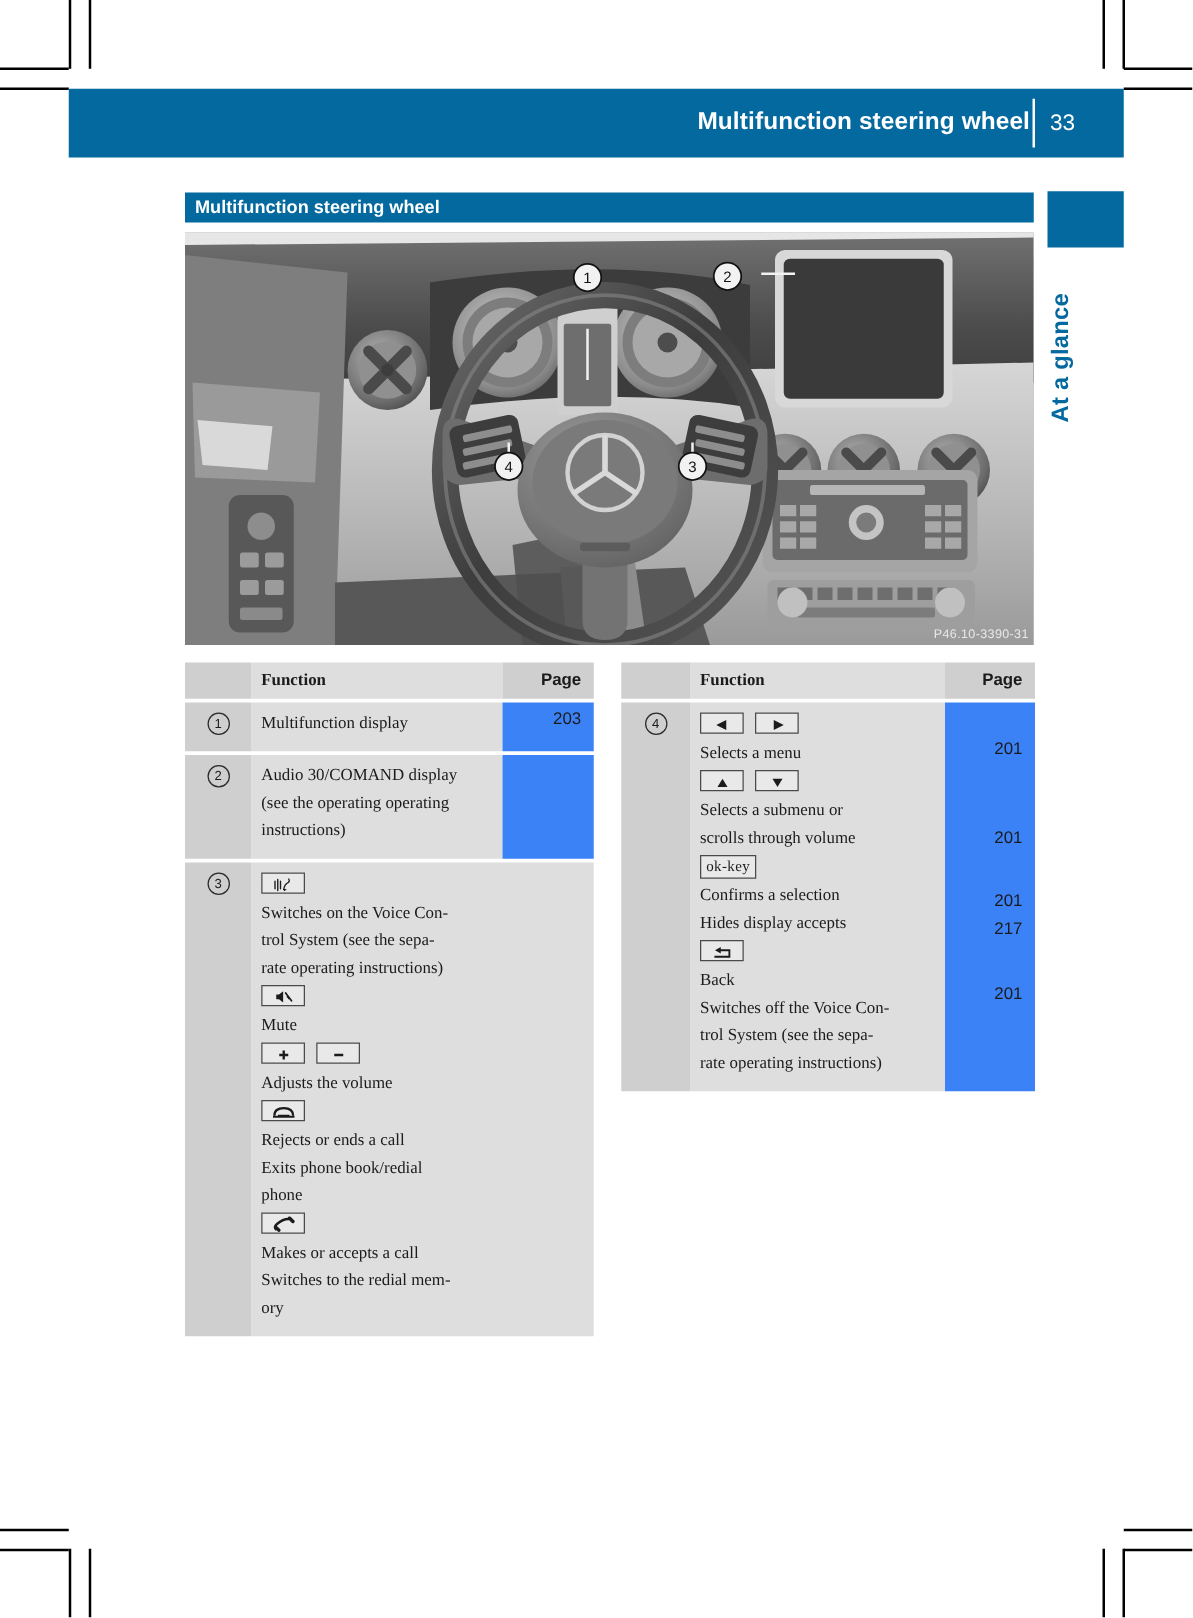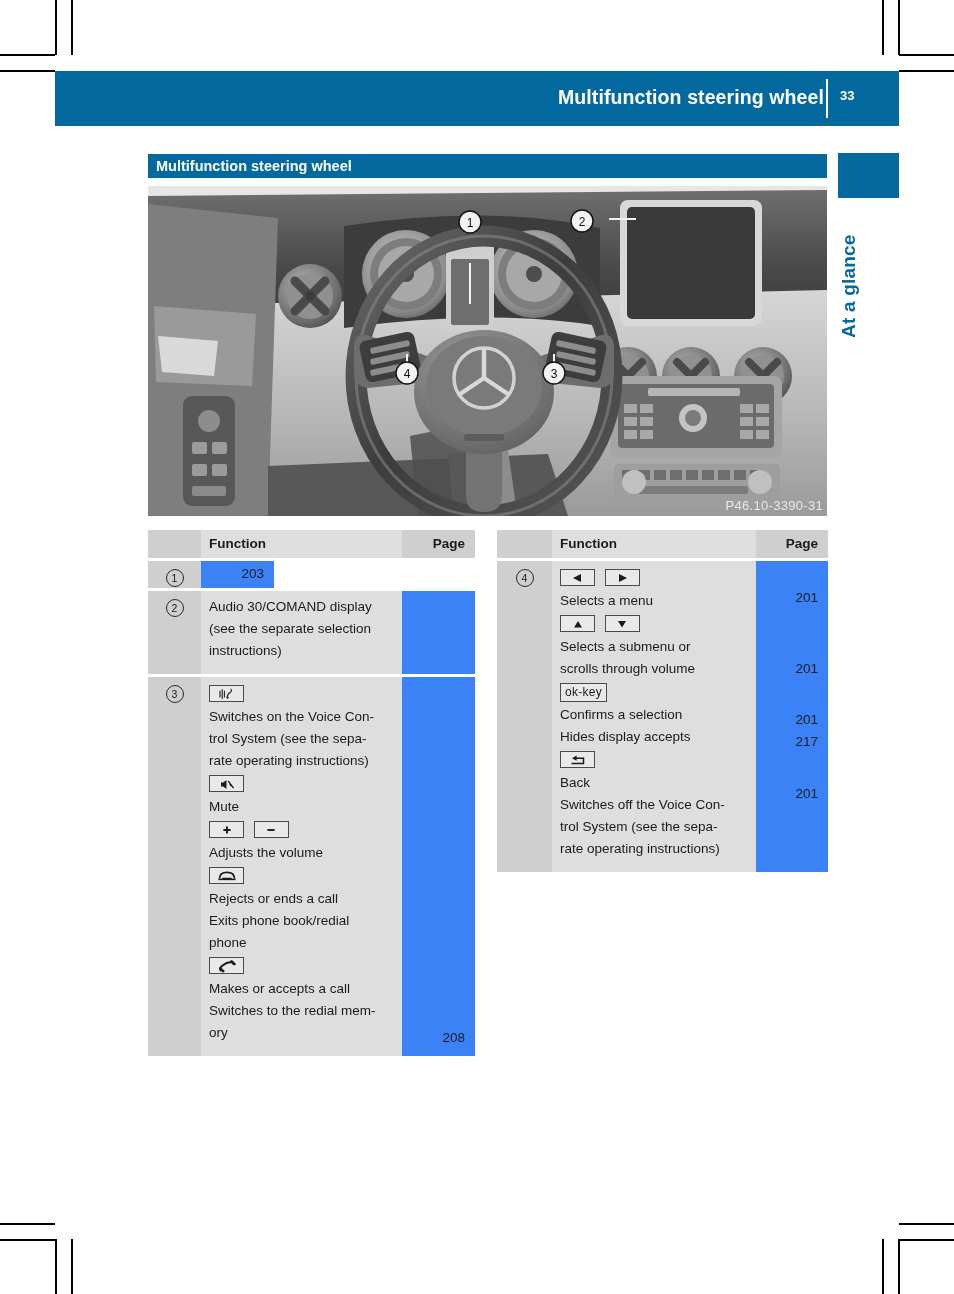--- a/index.html
+++ b/index.html
@@ -46,22 +46,22 @@
     top: 79px;
     width: 2px;
     height: 39px;
     background: #ffffff;
   }
   .header-pageno {
     position: absolute;
     left: 840px;
     top: 88px;
     color: #ffffff;
-    font-size: 13px;
-    font-weight: bold;
+    font-size: 18px;
+    font-weight: normal;
   }
 
   
   .thumb-tab {
     position: absolute;
     left: 838px;
     top: 153px;
     width: 61px;
     height: 45px;
     background: #03699e;
@@ -107,21 +107,21 @@
     width: 679px;
     height: 330px;
     overflow: hidden;
     background: #b9b9b9;
   }
   .photo svg { display: block; }
   .photo-watermark {
     position: absolute;
     right: 4px;
     bottom: 3px;
-    font-size: 13px;
+    font-size: 10px;
     color: #e8e8e8;
     font-family: "Liberation Sans", sans-serif;
     letter-spacing: 0.3px;
   }
 
   
   .tbl {
     position: absolute;
     font-size: 13.5px;
     color: #1b1b1b;
@@ -130,21 +130,21 @@
   .tbl-right { left: 497px; top: 530px; width: 331px; }
 
   .trow {
     display: flex;
     align-items: stretch;
     margin-bottom: 3px;
   }
   .trow:last-child { margin-bottom: 0; }
 
   .c-num   { width: 53px;  background: #cfcfcf; flex: 0 0 53px; position: relative; }
-  .c-fn    { background: #dedede; flex: 1 1 auto; padding: 5px 8px 12px 8px; }
+  .c-fn    { background: #dedede; flex: 1 1 auto; padding: 5px 8px 12px 8px; font-family: Liberation Serif, serif; }
   .c-pg    { width: 63px;  background: #3b82f6; flex: 0 0 63px; text-align: right;
              padding: 5px 10px 7px 0; position: relative; }
   .tbl-right .c-num { width: 55px; flex: 0 0 55px; }
   .tbl-right .c-pg  { width: 62px; flex: 0 0 62px; }
 
   .hdr .c-fn, .hdr .c-pg { font-weight: bold; padding-top: 6px; padding-bottom: 7px; }
   .hdr .c-fn { background: #dedede; }
   .hdr .c-pg { background: #cfcfcf; }
   .hdr .c-num { background: #cfcfcf; }
 
@@ -396,30 +396,33 @@
   <div class="trow hdr">
     <div class="c-num"></div>
     <div class="c-fn">Function</div>
     <div class="c-pg">Page</div>
   </div>
 
   <div class="trow">
     <div class="c-num">
       <span class="callout">1</span>
     </div>
+    <div class="c-fn">
+      <div class="ln">Multifunction display</div>
+    </div>
     <div class="c-pg">203</div>
   </div>
 
   <div class="trow">
     <div class="c-num">
       <span class="callout">2</span>
     </div>
     <div class="c-fn">
       <div class="ln">Audio 30/COMAND display</div>
-      <div class="ln">(see the separate selection</div>
+      <div class="ln">(see the operating operating</div>
       <div class="ln">instructions)</div>
     </div>
     <div class="c-pg"></div>
   </div>
 
   <div class="trow">
     <div class="c-num">
       <span class="callout">3</span>
     </div>
     <div class="c-fn">
@@ -480,23 +483,20 @@
           <svg width="20" height="13" viewBox="0 0 20 13">
             <path d="M3.6 10.4 Q2 8.4 4.6 6.2 Q9.4 2 14.2 2.2 Q16.6 2.3 16.4 4" fill="none" stroke="#1b1b1b" stroke-width="1.9" stroke-linecap="round"></path>
             <path d="M3.4 8.6 L6.2 11.2" stroke="#1b1b1b" stroke-width="2.6" stroke-linecap="round"></path>
             <path d="M14.6 1.4 L17.4 4.2" stroke="#1b1b1b" stroke-width="2.6" stroke-linecap="round"></path>
           </svg>
         </span>
       </div>
       <div class="ln">Makes or accepts a call</div>
       <div class="ln">Switches to the redial mem-</div>
       <div class="ln">ory</div>
-    </div>
-    <div class="c-pg">
-      <span class="pg-abs" style="top:353px;">208</span>
     </div>
   </div>
 </div>
 
 <div class="tbl tbl-right">
 
   <div class="trow hdr">
     <div class="c-num"></div>
     <div class="c-fn">Function</div>
     <div class="c-pg">Page</div>

